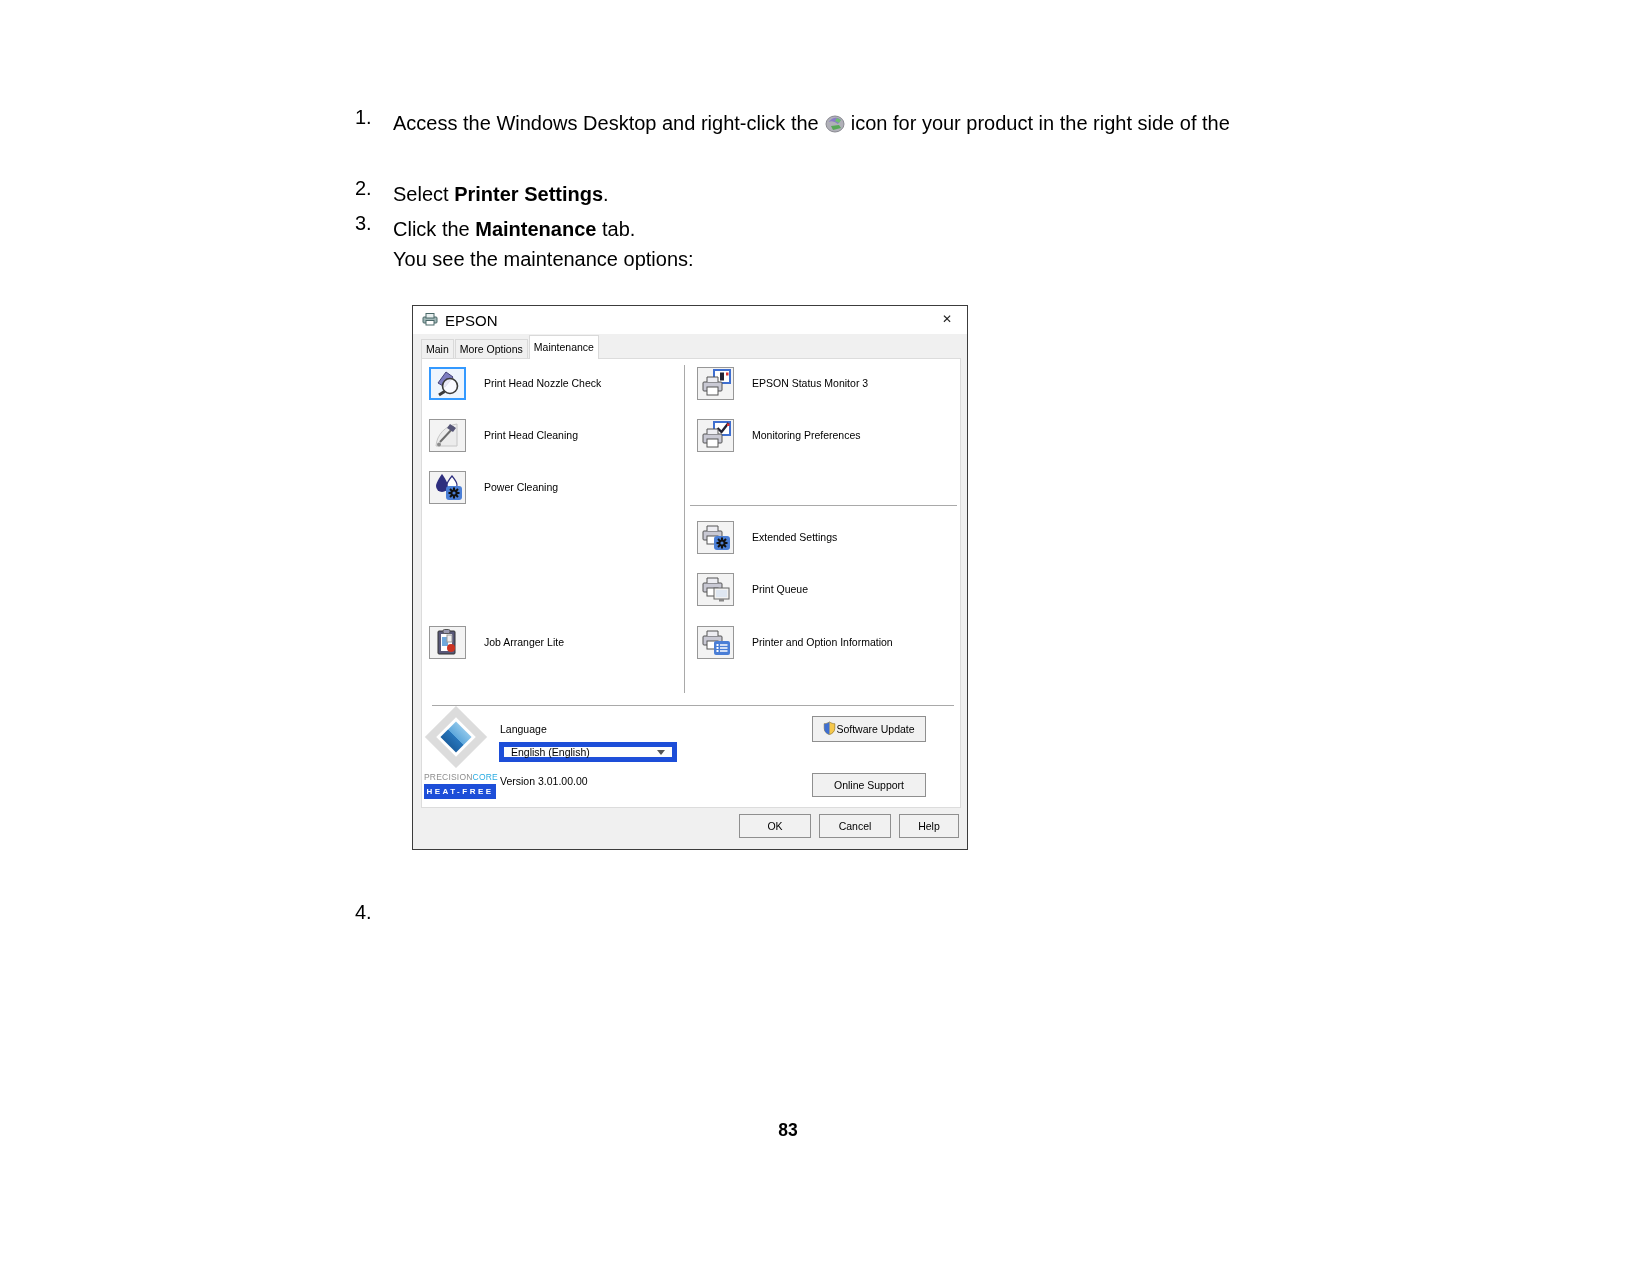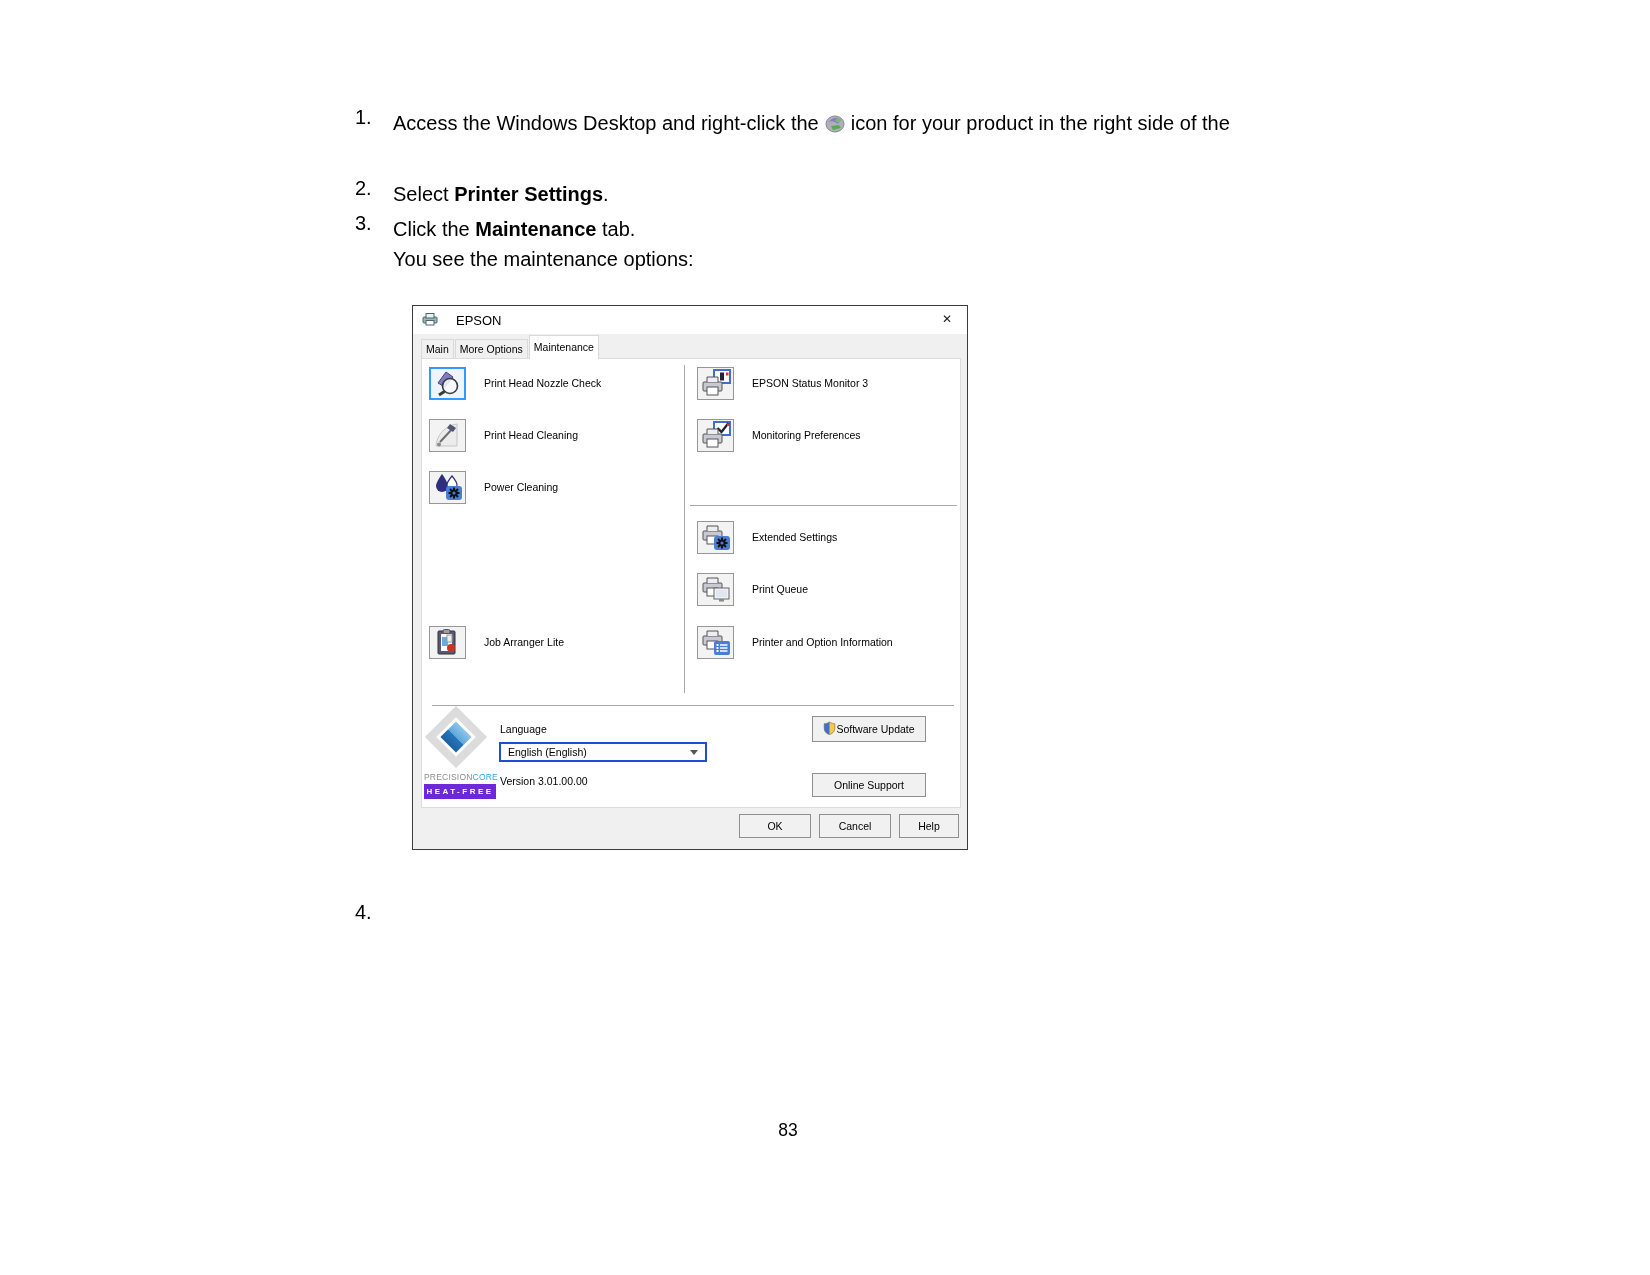--- a/index.html
+++ b/index.html
@@ -6,57 +6,57 @@
   html,body{width:1650px;height:1275px;background:#ffffff;font-family:"Liberation Sans",sans-serif;color:#000}
   body{position:relative;overflow:hidden}
 
   
   .step{position:absolute;left:355px;display:flex;font-size:20px}
   .snum{width:38px;flex:0 0 38px}
   .sline{line-height:34px;white-space:nowrap}
   .b{font-weight:bold}
   .tray-icon{display:inline-block;vertical-align:-3px;margin:0 5px}
   .note{position:absolute;left:393px;font-size:20px}
-  .page-number{position:absolute;left:752px;top:1120px;width:72px;text-align:center;font-weight:normal;font-size:17.5px}
+  .page-number{position:absolute;left:752px;top:1120px;width:72px;text-align:center;font-weight:bold;font-size:17.5px}
 
   
   .dlg{position:absolute;left:412px;top:305px;width:556px;height:545px;background:#f0f0f0;border:1px solid #3c3c3c;font-size:10.5px}
   .dlg-titlebar{position:absolute;left:0;top:0;width:100%;height:28px;background:#ffffff;display:flex;align-items:center;padding:0 9px}
-  .dlg-title{margin-left:18px;font-size:13px}
+  .dlg-title{margin-left:7px;font-size:15px}
   .dlg-close{position:absolute;right:12px;top:6px;font-size:12px;color:#222;width:16px;text-align:center;cursor:default}
 
   .tabs{position:absolute;left:8px;top:31px;height:22px;display:flex;align-items:flex-end}
   .tab{height:20px;padding:3px 4px 0;background:#f0f0f0;border:1px solid #d9d9d9;border-bottom:none;margin-right:1px}
   .tab.active{background:#ffffff;height:24px;padding-top:5px;position:relative;z-index:3}
 
   .box{position:absolute;left:8px;top:52px;width:540px;height:450px;background:#ffffff;border:1px solid #dcdcdc;z-index:1}
 
   .row{position:absolute;display:flex;align-items:center;gap:18px;height:34px}
   .ibtn{width:37px;height:33px;background:#f3f3f3;border:1px solid #979797;display:flex;align-items:center;justify-content:center;flex:0 0 37px}
   .ibtn.focus{border:2px solid #3399ff;background:#eef5fd}
   .ibtn-label{white-space:nowrap}
 
   .vsep{position:absolute;left:262px;top:6px;width:1px;height:328px;background:#a9a9a9}
   .hsep{position:absolute;height:1px;background:#a9a9a9}
 
   .btn{position:absolute;background:#f1f1f1;border:1px solid #8f8f8f;display:flex;align-items:center;justify-content:center;font-size:10.5px;}
 
-  .select{position:absolute;left:77px;top:383px;width:208px;height:20px;background:#fdfdfd;border:2px solid #1d4ed8;display:flex;align-items:center;padding:0 7px}
+  .select{position:absolute;left:77px;top:383px;width:178px;height:20px;background:#fdfdfd;border:5px solid #1d4ed8;display:flex;align-items:center;padding:0 7px}
   .caret{width:0;height:0;border-left:4px solid transparent;border-right:4px solid transparent;border-top:5px solid #555;margin-left:auto}
 
   .flabel{position:absolute;font-size:10.5px}
 
   
   .pc-logo{position:absolute;left:0px;top:349px;width:76px;height:96px}
   .dia-outer{position:absolute;left:12px;top:7px;width:44px;height:44px;transform:rotate(45deg);border:8px solid #dcdcdc;background:#ffffff}
   .dia-inner{position:absolute;left:23px;top:18px;width:22px;height:22px;transform:rotate(45deg);background:linear-gradient(180deg,#8ec6ea 0%,#5fa8dc 50%,#2877bd 50%,#1b5fa0 100%)}
   .pc-text{position:absolute;left:2px;top:64px;font-size:8.5px;font-weight:normal;letter-spacing:.2px;white-space:nowrap}
   .pc-gray{color:#8d8d8d}
   .pc-blue{color:#29abe2}
-  .pc-bar{position:absolute;left:2px;top:76px;width:72px;height:15px;background:#6d28d9;color:#fff;font-size:8px;font-weight:bold;letter-spacing:2.5px;display:flex;align-items:center;justify-content:center}
+  .pc-bar{position:absolute;left:2px;top:76px;width:72px;height:15px;background:#1d4ed8;color:#fff;font-size:8px;font-weight:bold;letter-spacing:2.5px;display:flex;align-items:center;justify-content:center}
 </style>
 </head>
 <body>
 
 <div class="step" style="top:106px">
   <span class="snum">1.</span>
   <div>
     <div class="sline"><span>Access the Windows Desktop and right-click the</span><span class="tray-icon"><svg width="22" height="19" viewBox="0 0 22 19">
             <ellipse cx="11" cy="10" rx="9" ry="8" fill="#b0b0b8"></ellipse>
             <path d="M4.5 8 q6.5 -7.5 12.5 -2 l-3 4 q-5 -4 -9.5 -2z" fill="#8a7cc8"></path>

